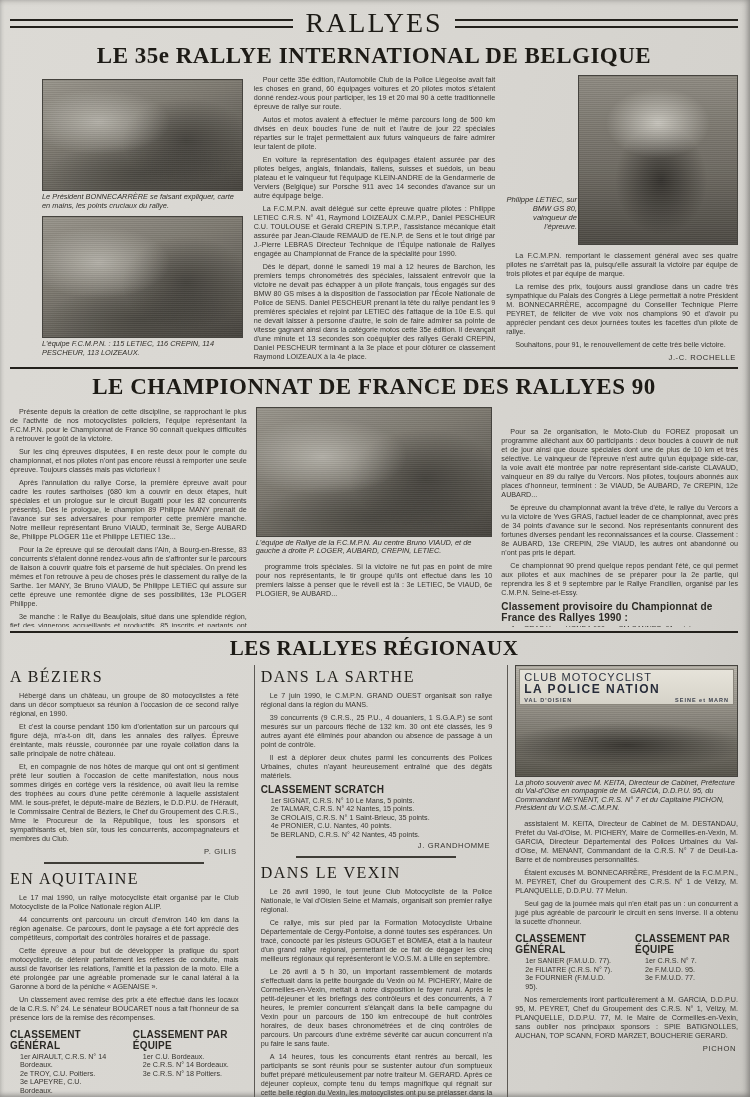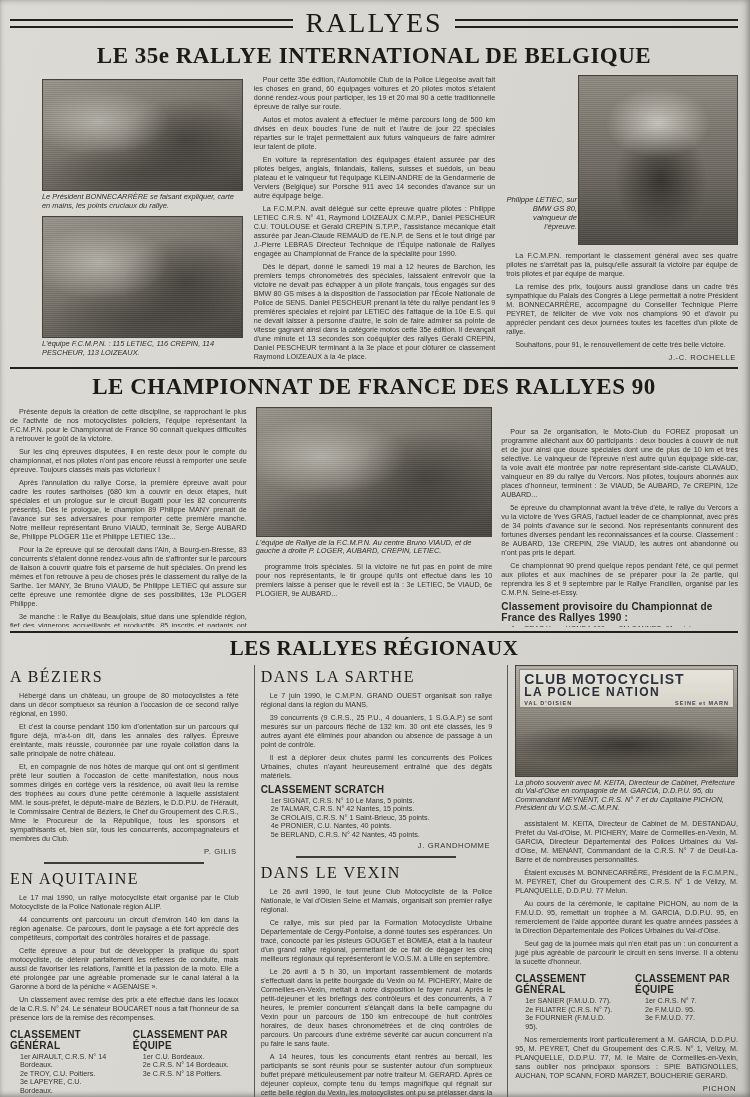--- a/index.html
+++ b/index.html
@@ -58,21 +58,21 @@
   .ph-ceremony{ height:112px;
     background:
       radial-gradient(ellipse 80% 30% at 50% 72%, rgba(25,23,20,.65) 0%, rgba(25,23,20,0) 70%),
       linear-gradient(180deg,#b5b1a7 0%, #8b877e 45%, #555249 100%); }
   .bike-row{ display:flex; align-items:flex-end; gap:1px; margin-bottom:6px; }
   .bike-caption{ flex:1; text-align:right; font-style:italic; font-size:7.6px;
     line-height:9px; color:#302e29; padding-bottom:14px; }
   
   .banner{ position:absolute; top:3px; left:3px; right:3px; z-index:2;
     background:linear-gradient(180deg,#e6e3da,#d6d3c9); padding:2px 4px 1px; border:1px solid #8a867c; }
-  .banner-l1{ font-weight:700; font-size:14px; letter-spacing:1px; color:#2e3340; line-height:1.05; }
+  .banner-l1{ font-weight:400; font-size:11px; letter-spacing:1px; color:#2e3340; line-height:1.05; }
   .banner-l2{ font-weight:700; font-size:12px; letter-spacing:1.5px; color:#272c3a; line-height:1.05; }
   .banner-l3{ display:flex; justify-content:space-between; font-size:5.5px; font-weight:700;
     letter-spacing:1px; color:#3a3f4c; margin-top:1px; }
   
   .sec-head{ font-family:"Liberation Serif", serif; font-weight:400; font-size:16px;
     letter-spacing:1.5px; color:#211f1a; margin:3px 0 5px; }
   .sub-rule{ width:160px; margin:6px auto 6px; border-top:2px solid #3f3d37; }
   
   .cls{ margin-top:3px; }
   .cls-head{ font-size:10px; font-weight:700; color:#2b2924; margin-bottom:2px; letter-spacing:.2px; }
@@ -216,21 +216,20 @@
           <div class="banner-l2">LA POLICE NATION</div>
           <div class="banner-l3">
             <span>VAL D'OISIEN</span>
             <span>SEINE et MARN</span>
           </div>
         </div>
       </div>
       <p class="caption">La photo souvenir avec M. KEITA, Directeur de Cabinet, Préfecture du Val-d'Oise en compagnie de M. GARCIA, D.D.P.U. 95, du Commandant MEYNENT, C.R.S. N° 7 et du Capitaine PICHON, Président du V.O.S.M.-C.M.P.N.</p>
       <p class="body">assistaient M. KEITA, Directeur de Cabinet de M. DESTANDAU, Préfet du Val-d'Oise, M. PICHERY, Maire de Cormeilles-en-Vexin, M. GARCIA, Directeur Départemental des Polices Urbaines du Val-d'Oise, M. MENANT, Commandant de la C.R.S. N° 7 de Deuil-La-Barre et de nombreuses personnalités.</p>
       <p class="body">Étaient excusés M. BONNECARRÈRE, Président de la F.C.M.P.N., M. PEYRET, Chef du Groupement des C.R.S. N° 1 de Vélizy, M. PLANQUELLE, D.D.P.U. 77 Melun.</p>
-      <p class="body">Au cours de la cérémonie, le capitaine PICHON, au nom de la F.M.U.D. 95, remettait un trophée à M. GARCIA, D.D.P.U. 95, en remerciement de l'aide apportée durant les quatre années passées à la Direction Départementale des Polices Urbaines du Val-d'Oise.</p>
       <p class="body">Seul gag de la journée mais qui n'en était pas un : un concurrent a jugé plus agréable de parcourir le circuit en sens inverse. Il a obtenu la sucette d'honneur.</p>
       <div class="cls-cols">
         <div class="cls">
           <div class="cls-head">CLASSEMENT GÉNÉRAL</div>
           <div class="cls-item">1er SANIER (F.M.U.D. 77).</div>
           <div class="cls-item">2e FILIATRE (C.R.S. N° 7).</div>
           <div class="cls-item">3e FOURNIER (F.M.U.D. 95).</div>
         </div>
         <div class="cls">
           <div class="cls-head">CLASSEMENT PAR ÉQUIPE</div>

